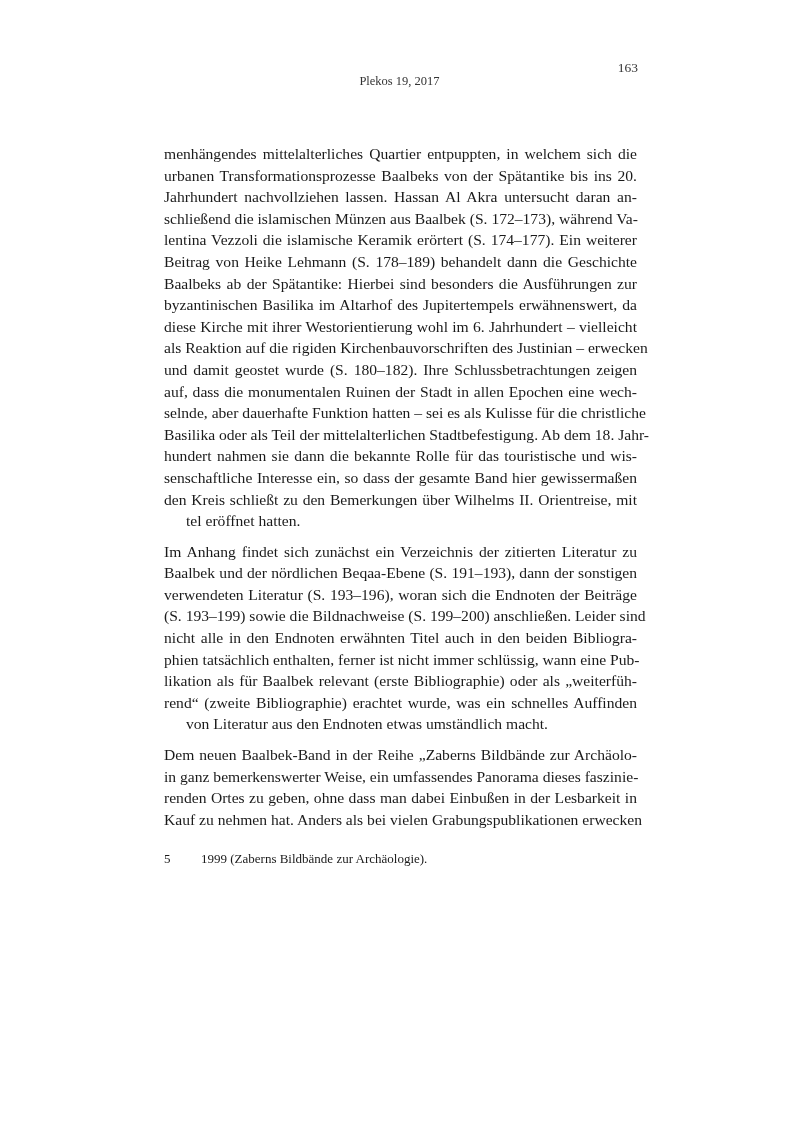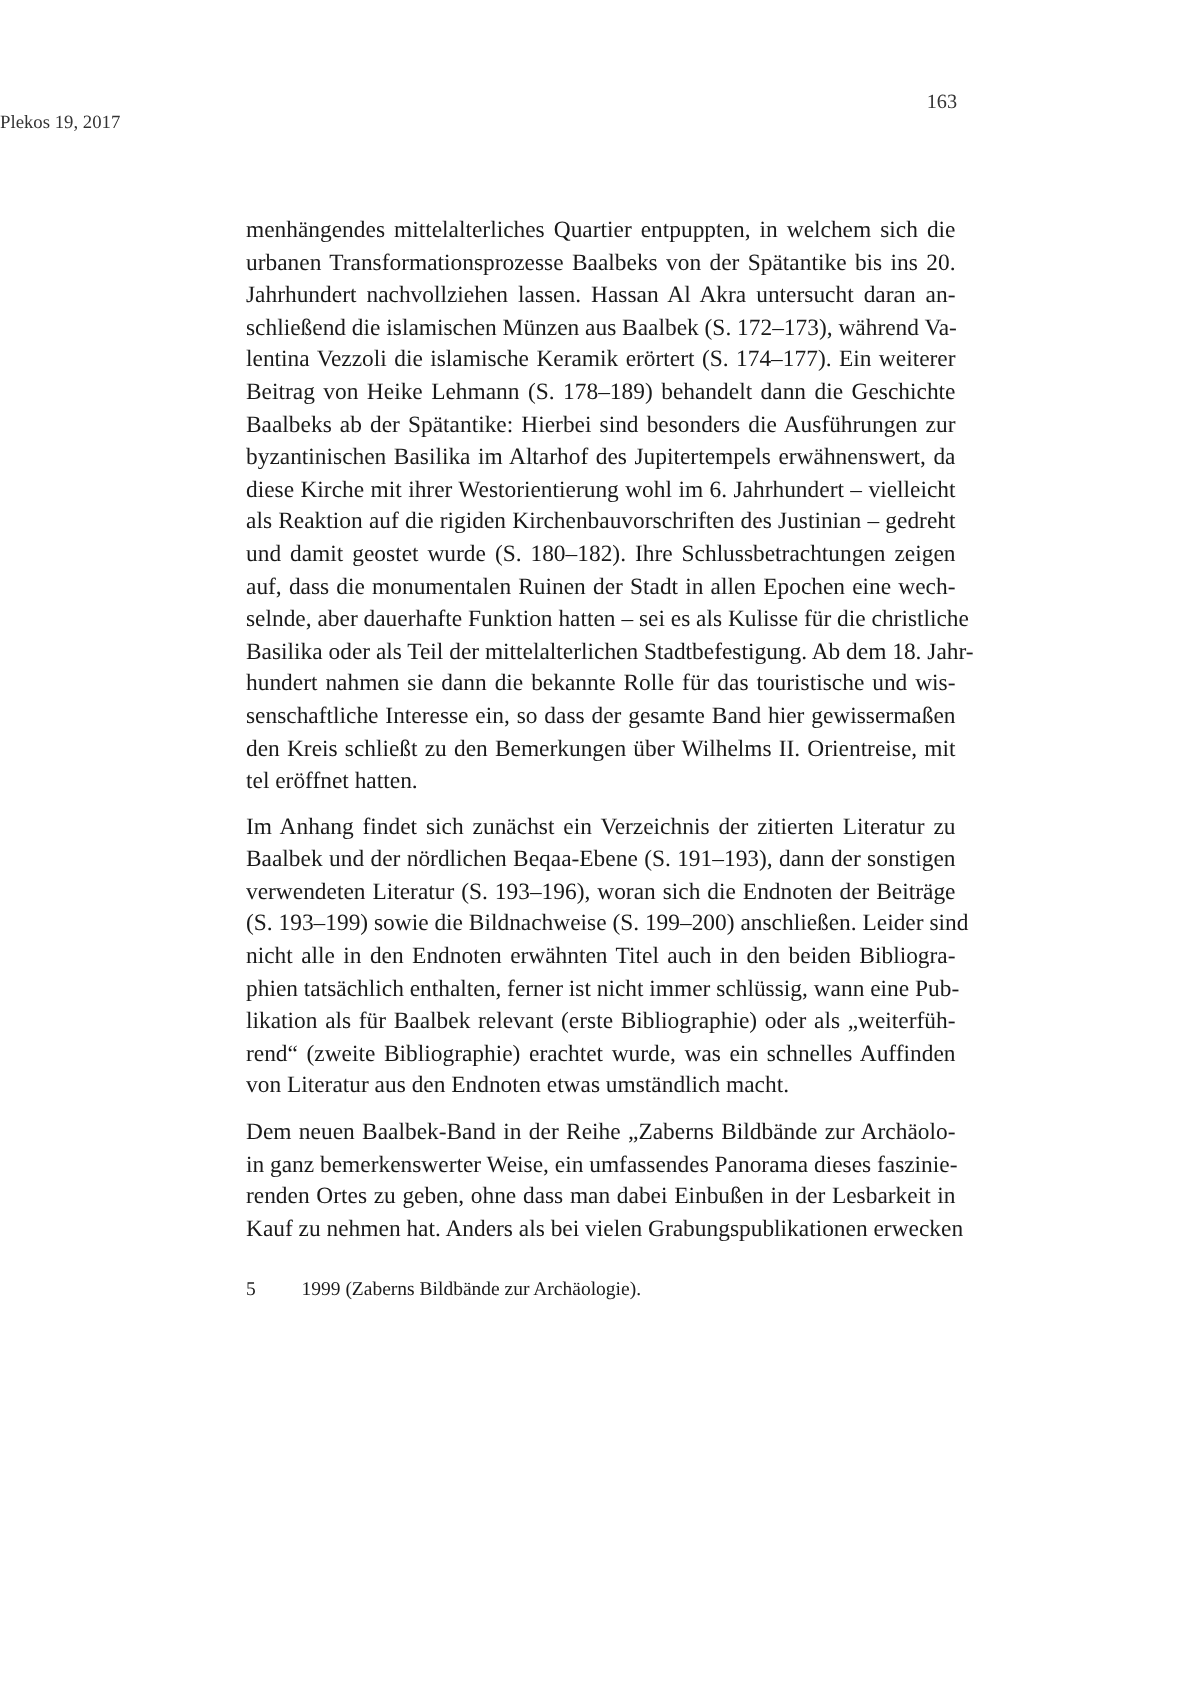--- a/index.html
+++ b/index.html
@@ -1,27 +1,27 @@
 <!DOCTYPE html>
 <html><head>
 <meta charset="utf-8">
 <style>
   html, body { margin: 0; padding: 0; background: #ffffff; }
   body { width: 799px; height: 1131px; position: relative; overflow: hidden;
          font-family: "Liberation Serif", "DejaVu Serif", serif; color: #1a1a1a; }
-  .header-center { position: absolute; top: 74px; left: 0; width: 799px; 
+  .header-center { position: absolute; top: 74px; left: 0; width: 799px; text-align: center;
                    font-size: 12.5px; color: #333; }
   .page-number { position: absolute; top: 60px; left: 610px; width: 28px; text-align: right;
                  font-size: 13.5px; color: #333; }
   .body-text { position: absolute; left: 164px; top: 143px; width: 473px; }
   .para { margin: 0 0 9px 0; font-size: 15.6px; line-height: 21.6px; text-align: justify;
           hyphens: manual; }
   .para sup { font-size: 9px; line-height: 0; vertical-align: 6px; }
   .line { display: block; text-align: justify; text-align-last: justify; white-space: nowrap; }
-  .line.last { text-align-last: left; }
+  .line.last { text-align-last: left; margin-left: 22px; }
   .footnotes { position: absolute; left: 164px; top: 850px; width: 473px; font-size: 13px;
                line-height: 17.5px; }
   .footnote { display: flex; }
   .fn-num { width: 37px; flex: none; }
   .fn-text { flex: 1; }
   .fn-line { display: block; text-align: justify; text-align-last: justify; white-space: nowrap; }
   .fn-line.last { text-align-last: left; }
 </style>
 </head>
 <body>
@@ -33,21 +33,21 @@
   <p class="para">
     <span class="line">menhängendes mittelalterliches Quartier entpuppten, in welchem sich die</span>
     <span class="line">urbanen Transformationsprozesse Baalbeks von der Spätantike bis ins 20.</span>
     <span class="line">Jahrhundert nachvollziehen lassen. Hassan Al Akra untersucht daran an-</span>
     <span class="line">schließend die islamischen Münzen aus Baalbek (S. 172–173), während Va-</span>
     <span class="line">lentina Vezzoli die islamische Keramik erörtert (S. 174–177). Ein weiterer</span>
     <span class="line">Beitrag von Heike Lehmann (S. 178–189) behandelt dann die Geschichte</span>
     <span class="line">Baalbeks ab der Spätantike: Hierbei sind besonders die Ausführungen zur</span>
     <span class="line">byzantinischen Basilika im Altarhof des Jupitertempels erwähnenswert, da</span>
     <span class="line">diese Kirche mit ihrer Westorientierung wohl im 6. Jahrhundert – vielleicht</span>
-    <span class="line">als Reaktion auf die rigiden Kirchenbauvorschriften des Justinian – gedreht</span>
+    <span class="line">als Reaktion auf die rigiden Kirchenbauvorschriften des Justinian – erwecken</span>
     <span class="line">und damit geostet wurde (S. 180–182). Ihre Schlussbetrachtungen zeigen</span>
     <span class="line">auf, dass die monumentalen Ruinen der Stadt in allen Epochen eine wech-</span>
     <span class="line">selnde, aber dauerhafte Funktion hatten – sei es als Kulisse für die christliche</span>
     <span class="line">Basilika oder als Teil der mittelalterlichen Stadtbefestigung. Ab dem 18. Jahr-</span>
     <span class="line">hundert nahmen sie dann die bekannte Rolle für das touristische und wis-</span>
     <span class="line">senschaftliche Interesse ein, so dass der gesamte Band hier gewissermaßen</span>
     <span class="line">den Kreis schließt zu den Bemerkungen über Wilhelms II. Orientreise, mit</span>
     <span class="line last">tel eröffnet hatten.</span>
   </p>
 

